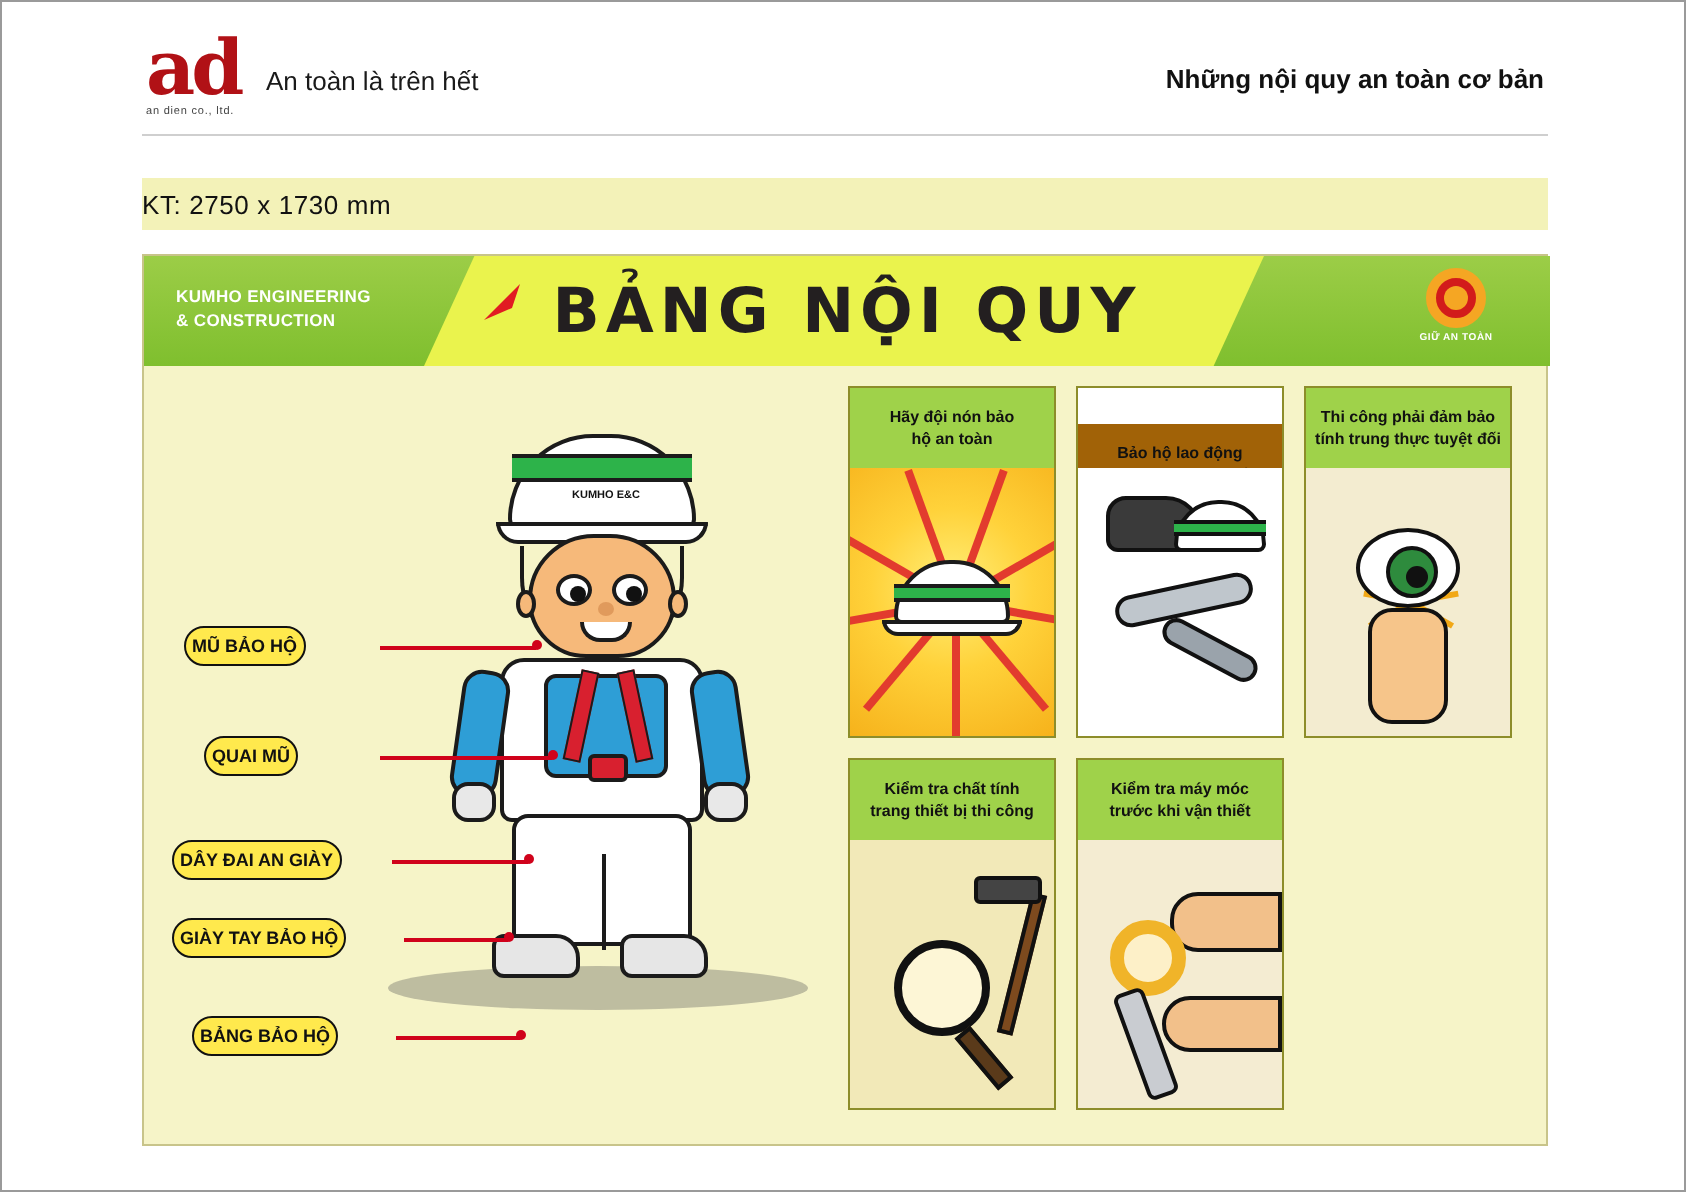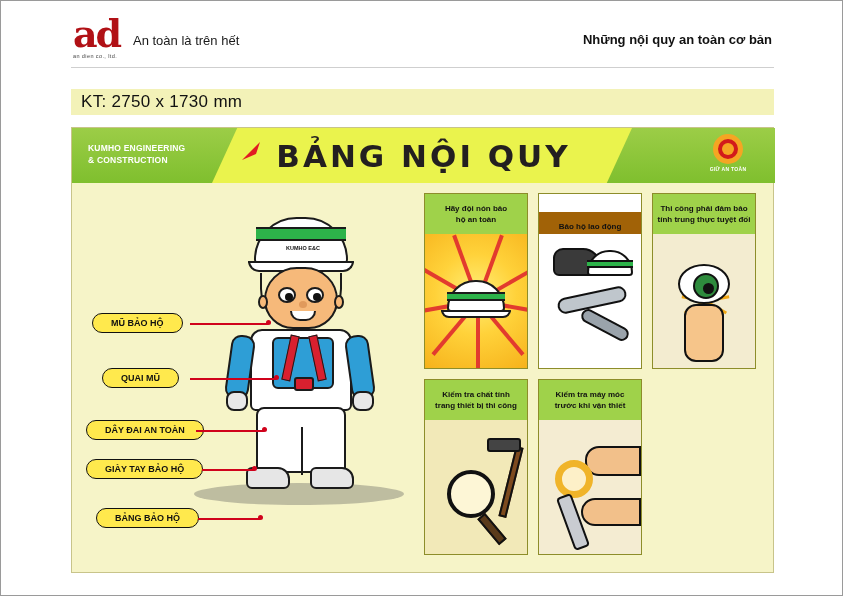--- a/index.html
+++ b/index.html
@@ -45,21 +45,21 @@
     background:#cfcfcf;
   }
 
   
   .kt-bar {
     position:absolute; left:70px; top:88px; width:703px; height:26px;
     background:#f3f2b8;
     display:flex; align-items:center;
   }
   .kt-text {
-    font-size:17px; color:#111; padding-left:10px; letter-spacing:0.3px;
+    font-size:13px; color:#111; padding-left:0; letter-spacing:0.3px;
   }
 
   
   .poster {
     position:absolute; left:70px; top:126px; width:703px; height:446px;
     background:#f6f4c8;
     border:1px solid #c8c48a;
   }
   
   .band {
@@ -193,21 +193,21 @@
   .shadow {
     position:absolute; left:122px; top:300px; width:210px; height:22px;
     background:#555; opacity:.35; border-radius:50%;
   }
 
   
   .callout {
     position:absolute; height:20px; background:#ffe94d;
     border:1.5px solid #111; border-radius:10px;
     display:flex; align-items:center; justify-content:center;
-    font-size:9px; font-weight:bold; color:#111; padding:0 18px;
+    font-size:9px; font-weight:bold; color:#111; padding:0 3px;
     white-space:nowrap;
   }
   .leader { position:absolute; height:1.5px; background:#d0021b; }
   .dot { position:absolute; width:5px; height:5px; border-radius:50%; background:#d0021b; }
 
   
   .grid {
     position:absolute; left:352px; top:65px; width:336px; height:370px;
     display:grid; grid-template-columns: repeat(3, 104px);
     grid-template-rows: repeat(2, 176px);
@@ -364,21 +364,21 @@
       <div class="leader" style="left:118px; top:140px; width:78px;"></div>
       <div class="dot" style="left:194px; top:137px;"></div>
 
       <div class="callout" style="left:30px; top:185px;">
         <span>QUAI  MŨ</span>
       </div>
       <div class="leader" style="left:118px; top:195px; width:86px;"></div>
       <div class="dot" style="left:202px; top:192px;"></div>
 
       <div class="callout" style="left:14px; top:237px;">
-        <span>DÂY ĐAI AN TOÀN</span>
+        <span>DÂY ĐAI AN GIÀY</span>
       </div>
       <div class="leader" style="left:124px; top:247px; width:68px;"></div>
       <div class="dot" style="left:190px; top:244px;"></div>
 
       <div class="callout" style="left:14px; top:276px;">
         <span>GIÀY TAY BẢO HỘ</span>
       </div>
       <div class="leader" style="left:130px; top:286px; width:52px;"></div>
       <div class="dot" style="left:180px; top:283px;"></div>
 

